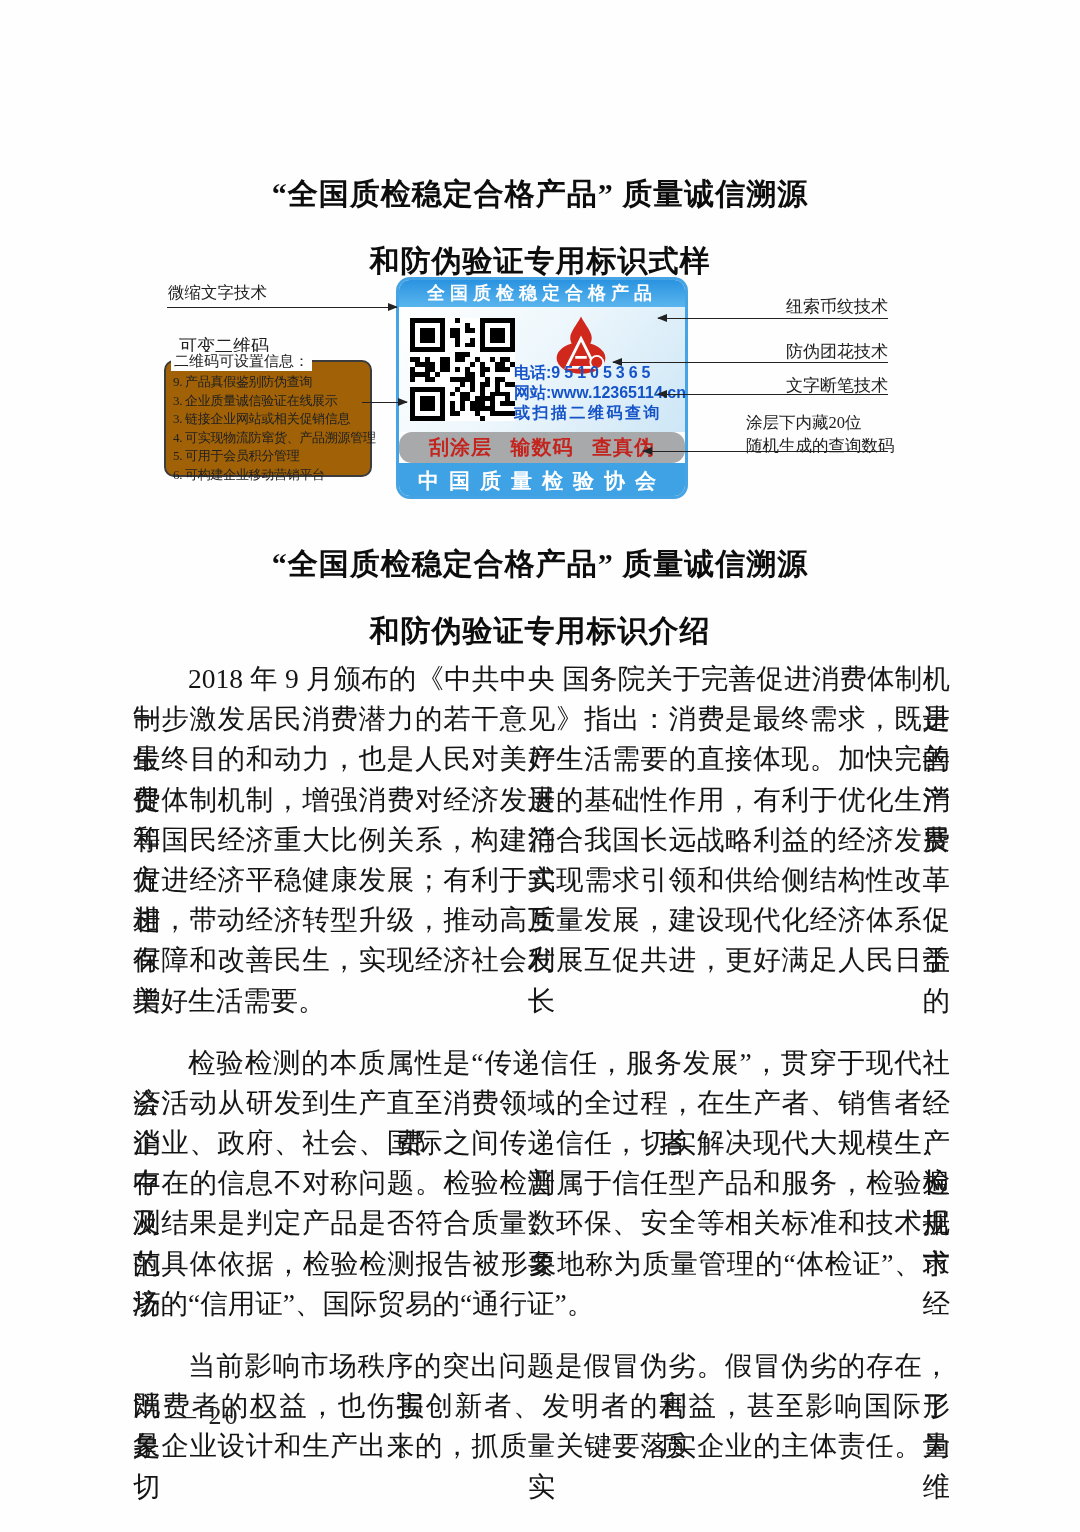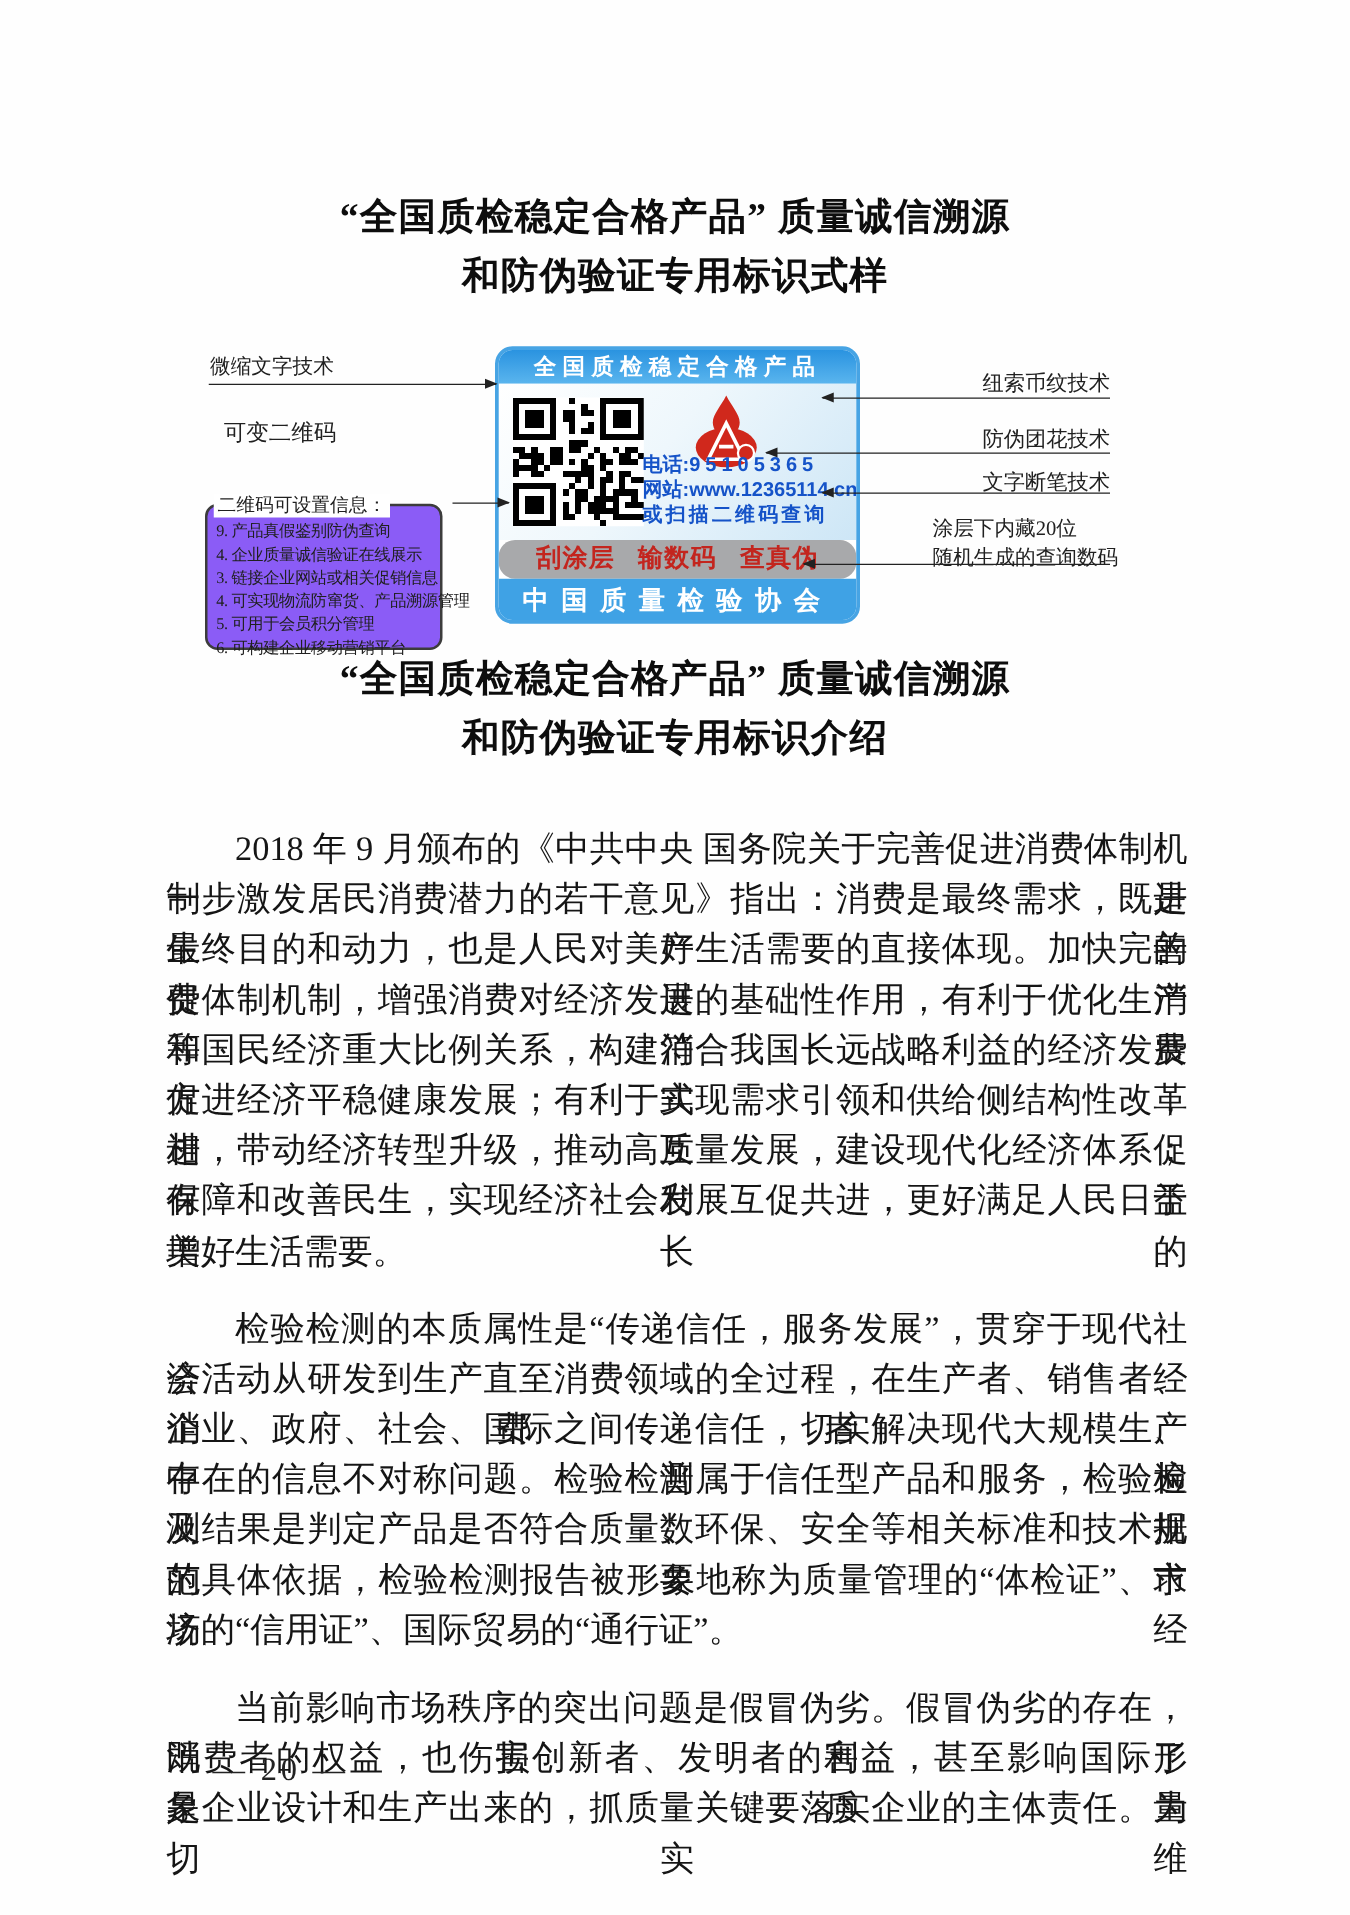--- a/index.html
+++ b/index.html
@@ -7,21 +7,21 @@
     position:relative;width:1080px;height:1532px;background:#fefefe;
     font-family:"Liberation Serif","DejaVu Serif",serif;color:#1a1a1a;
     overflow:hidden;margin:0 auto;
   }
   
   .doc-title{
     position:absolute;left:0;right:0;text-align:center;
     font-weight:bold;font-size:30px;line-height:47px;color:#0d0d0d;
     letter-spacing:1px;
   }
-  .doc-title .t-line{white-space:nowrap;}
+  .doc-title .t-line{white-space:nowrap;margin-top:20px;}
   
   .diagram{position:absolute;top:270px;left:0;width:1080px;height:250px;}
   .sticker{
     position:absolute;left:396px;top:7px;width:292px;height:222px;
     box-sizing:border-box;border:3px solid #47a4e4;border-radius:14px;
     overflow:hidden;background:#fff;
     font-family:"Liberation Sans","DejaVu Sans",sans-serif;
   }
   .stk-header{
     height:27px;line-height:27px;text-align:center;
@@ -54,22 +54,22 @@
   .c-line{position:absolute;height:0;border-top:1.6px solid #222;}
   .c-line.arr-r:after{
     content:"";position:absolute;right:-1px;top:-5.5px;
     border-left:10px solid #222;border-top:4.5px solid transparent;border-bottom:4.5px solid transparent;
   }
   .c-line.arr-l:before{
     content:"";position:absolute;left:-1px;top:-5.5px;
     border-right:10px solid #222;border-top:4.5px solid transparent;border-bottom:4.5px solid transparent;
   }
   .qr-box{
-    position:absolute;left:164px;top:90px;width:190px;height:117px;
-    box-sizing:border-box;border:2px solid #3c3c3c;border-radius:10px;background:#8b5cf6;margin-top:43px;
+    position:absolute;left:164px;top:90px;width:208px;height:117px;
+    box-sizing:border-box;border:2px solid #3c3c3c;border-radius:10px;background:#a16207;
   }
   .qr-box-title{
     position:absolute;top:-10px;left:5px;background:#fff;padding:0 3px;
     font-size:15px;white-space:nowrap;color:#202020;
   }
   .qr-box-items{padding:11px 2px 0 7px;}
   .qr-item{font-size:13px;line-height:18.6px;white-space:nowrap;letter-spacing:-0.3px;color:#202020;}
   .coating{line-height:23px;font-size:16.5px;}
   
   .body-text{
@@ -251,21 +251,21 @@
 
     <div class="c-label" style="left:168px;top:12px;font-size:16.5px;">微缩文字技术</div>
     <div class="c-line arr-r" style="left:167px;top:37px;width:230px;"></div>
 
     <div class="c-label" style="left:179px;top:64px;font-size:18px;">可变二维码</div>
 
     <div class="qr-box">
       <div class="qr-box-title">二维码可设置信息：</div>
       <div class="qr-box-items">
         <div class="qr-item">9. 产品真假鉴别防伪查询</div>
-        <div class="qr-item">4. 企业质量诚信验证在线展示</div>
+        <div class="qr-item">3. 企业质量诚信验证在线展示</div>
         <div class="qr-item">3. 链接企业网站或相关促销信息</div>
         <div class="qr-item">4. 可实现物流防窜货、产品溯源管理</div>
         <div class="qr-item">5. 可用于会员积分管理</div>
         <div class="qr-item">6. 可构建企业移动营销平台</div>
       </div>
     </div>
     <div class="c-line arr-r" style="left:362px;top:132px;width:45px;"></div>
 
     <div class="c-label right" style="right:192px;top:25px;">纽索币纹技术</div>
     <div class="c-line arr-l" style="left:658px;top:48px;width:230px;"></div>

